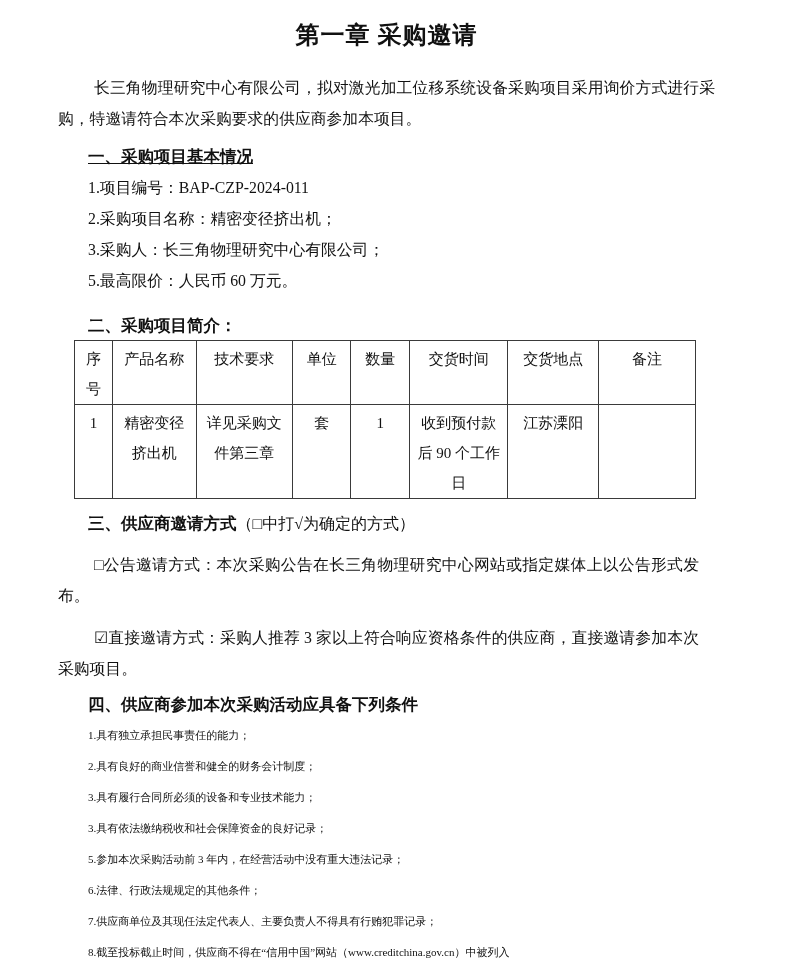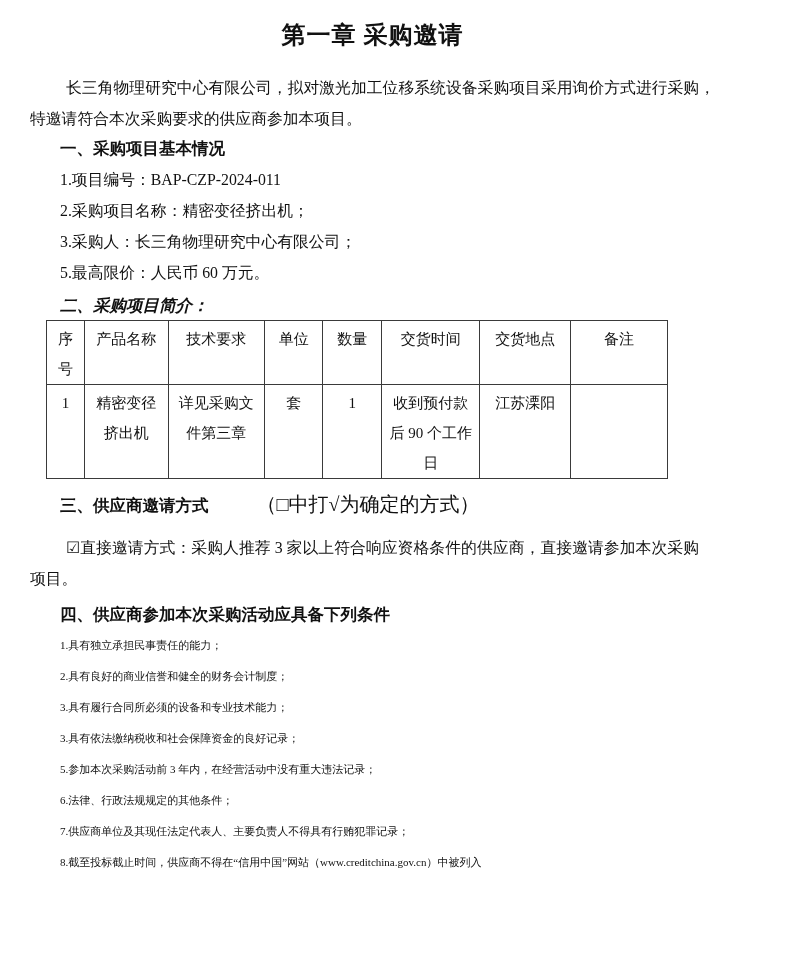--- a/index.html
+++ b/index.html
@@ -4,39 +4,39 @@
 <style>
   * { box-sizing: border-box; margin: 0; padding: 0; }
   html, body { background: #ffffff; }
   body {
     width: 789px; height: 967px; overflow: hidden;
     font-family: "Liberation Serif", "DejaVu Serif", serif;
     color: #111111;
   }
   .page {
     width: 789px; height: 967px;
-    padding: 20px 74px 0 30px;
+    padding: 20px 74px 0 58px;
     background: #ffffff;
   }
   .doc-title {
     font-size: 24px; font-weight: 700; text-align: center;
     line-height: 30px; letter-spacing: 1px;
   }
   .intro {
     margin-top: 22px;
     font-size: 15.8px; line-height: 31px;
     text-indent: 36px; text-align: justify;
   }
   .sec-heading {
     font-size: 16.5px; font-weight: 700;
     line-height: 30px; margin-left: 30px;
   }
-  .sec-heading .note { font-weight: 400; font-size: 20px; margin-left: 48px; }
-  .h2-first { margin-top: 0; }
-  .h2-tbl { margin-top: 4px; line-height: 28px; font-style: italic; }
+  .sec-heading .note { font-weight: 400; font-size: 16px; }
+  .h2-first { margin-top: 8px; text-decoration: underline; }
+  .h2-tbl { margin-top: 16px; line-height: 28px; }
   .h2-invite { margin-top: 10px; }
   .h2-cond { margin-top: 6px; }
   .item {
     font-size: 15.8px; line-height: 31px;
     margin-left: 30px; text-align: left;
   }
   .cond-item { font-size: 11px; }
   .para {
     margin-top: 10px; padding-right: 16px;
     font-size: 15.8px; line-height: 31px;
@@ -107,20 +107,21 @@
         <td>1</td>
         <td>收到预付款后 90 个工作日</td>
         <td>江苏溧阳</td>
         <td></td>
       </tr>
     </tbody>
   </table>
 
   <h2 class="sec-heading h2-invite"><span>三、供应商邀请方式</span><span class="note">（□中打√为确定的方式）</span></h2>
 
+  <p class="para"><span>□</span><span>公告邀请方式：本次采购公告在长三角物理研究中心网站或指定媒体上以公告形式发布。</span></p>
 
   <p class="para para-direct"><span>☑</span><span>直接邀请方式：采购人推荐 3 家以上符合响应资格条件的供应商，直接邀请参加本次采购项目。</span></p>
 
   <h2 class="sec-heading h2-cond">四、供应商参加本次采购活动应具备下列条件</h2>
   <p class="item cond-item">1.具有独立承担民事责任的能力；</p>
   <p class="item cond-item">2.具有良好的商业信誉和健全的财务会计制度；</p>
   <p class="item cond-item">3.具有履行合同所必须的设备和专业技术能力；</p>
   <p class="item cond-item">3.具有依法缴纳税收和社会保障资金的良好记录；</p>
   <p class="item cond-item">5.参加本次采购活动前 3 年内，在经营活动中没有重大违法记录；</p>
   <p class="item cond-item">6.法律、行政法规规定的其他条件；</p>

